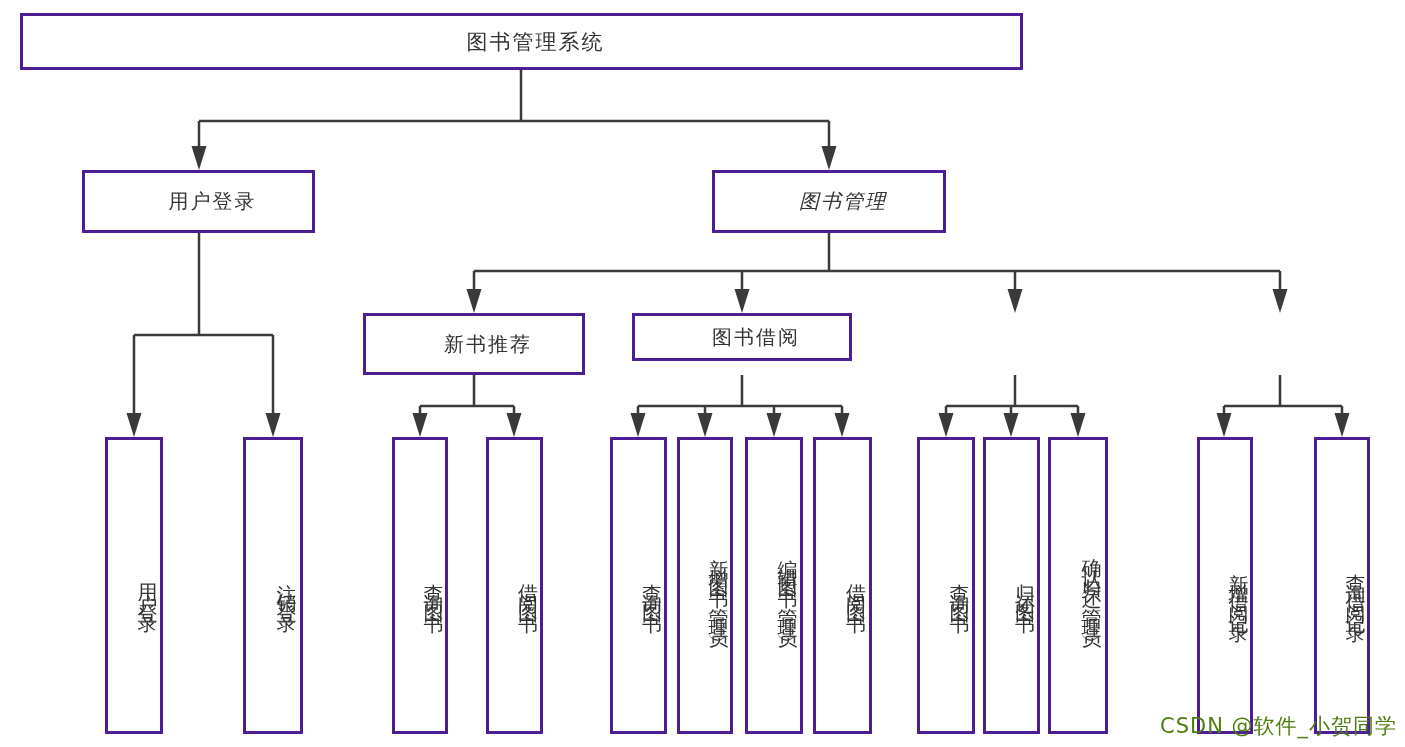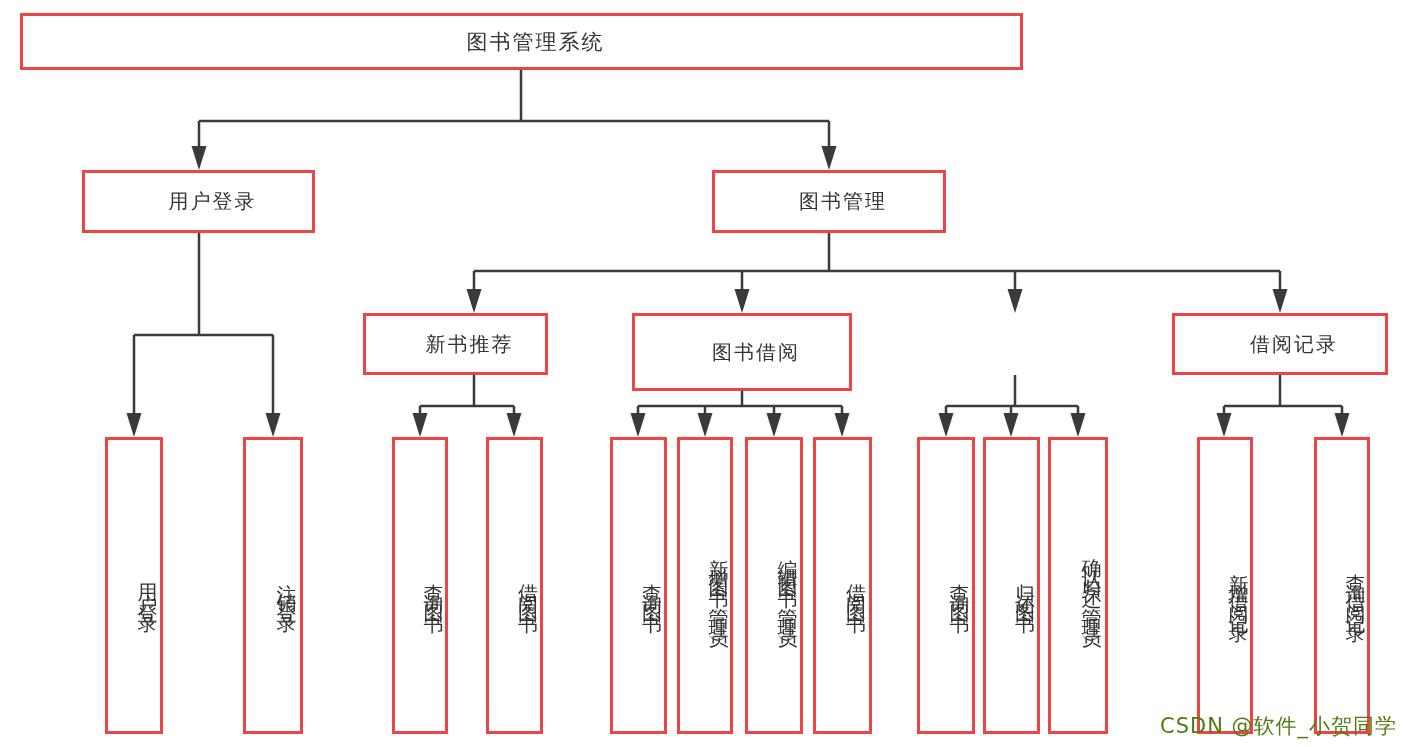--- a/index.html
+++ b/index.html
@@ -2,21 +2,21 @@
 <html><head>
 <meta charset="utf-8">
 <style>
   html,body { margin:0; padding:0; background:#ffffff; }
   .stage {
     position:relative; width:1405px; height:747px; background:#ffffff;
     font-family:"DejaVu Sans","Liberation Sans",sans-serif; overflow:hidden;
   }
   .node {
     position:absolute; box-sizing:border-box;
-    border:3px solid #ef4444; background:#ffffff; color:#333333;
+    border:3px solid #4c1d95; background:#ffffff; color:#333333;
     display:flex; align-items:center; justify-content:center;
     font-size:20px; letter-spacing:2px; text-align:center;padding-left:28px;
   }
   .root-node { font-size:21px; }
   .vnode {
     writing-mode:vertical-rl; text-orientation:mixed;
     letter-spacing:10px; font-size:20px; line-height:1;
     padding-top:4px;
   }
   .connectors { position:absolute; left:0; top:0; pointer-events:none; }
@@ -59,25 +59,24 @@
       <polygon points="1003.5,413 1018.5,413 1011,437"></polygon>
       <polygon points="1070.5,413 1085.5,413 1078,437"></polygon>
       <polygon points="1216.5,413 1231.5,413 1224,437"></polygon>
       <polygon points="1334.5,413 1349.5,413 1342,437"></polygon>
     </g>
   </svg>
 
   <div class="node root-node" style="left:20px; top:13px; width:1003px; height:57px;">图书管理系统</div>
 
   <div class="node" style="left:82px; top:170px; width:233px; height:63px;">用户登录</div>
-  <div class="node" style="left:712px; top:170px; width:234px; height:63px;">图书管理</div>
+  <div class="node" style="left:712px; top:170px; width:234px; height:63px;font-style:italic;">图书管理</div>
 
-  <div class="node" style="left:363px; top:313px; width:185px; height:62px;">新书推荐</div>
-  <div class="node" style="left:632px; top:313px; width:220px; height:78px;">图书借阅</div>
-  <div class="node" style="left:1172px; top:313px; width:216px; height:62px;">借阅记录</div>
+  <div class="node" style="left:363px; top:313px; width:222px; height:62px;">新书推荐</div>
+  <div class="node" style="left:632px; top:313px; width:220px; height:48px;">图书借阅</div>
 
   <div class="node vnode" style="left:105px; top:437px; width:58px; height:297px;">用户登录</div>
   <div class="node vnode" style="left:243px; top:437px; width:60px; height:297px;">注销登录</div>
 
   <div class="node vnode" style="left:392px; top:437px; width:56px; height:297px;">查询图书</div>
   <div class="node vnode" style="left:486px; top:437px; width:57px; height:297px;">借阅图书</div>
 
   <div class="node vnode" style="left:610px; top:437px; width:57px; height:297px;">查询图书</div>
   <div class="node vnode" style="left:677px; top:437px; width:56px; height:297px;">新增图书（管理员）</div>
   <div class="node vnode" style="left:745px; top:437px; width:58px; height:297px;">编辑图书（管理员）</div>

